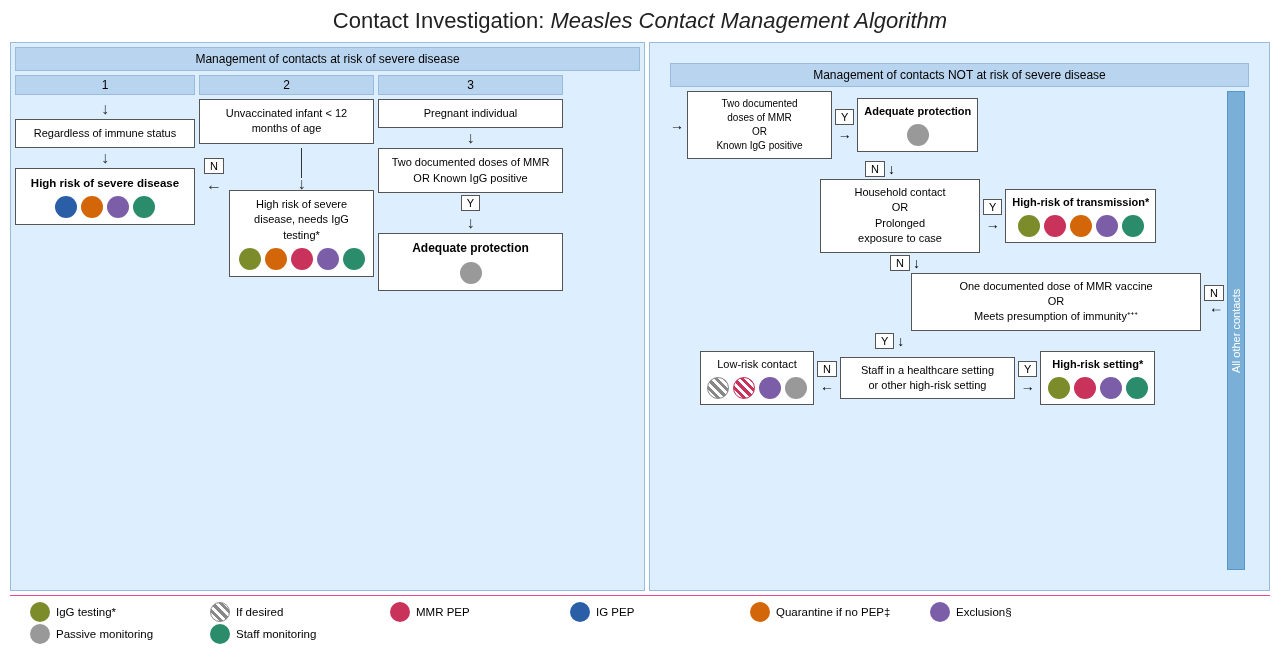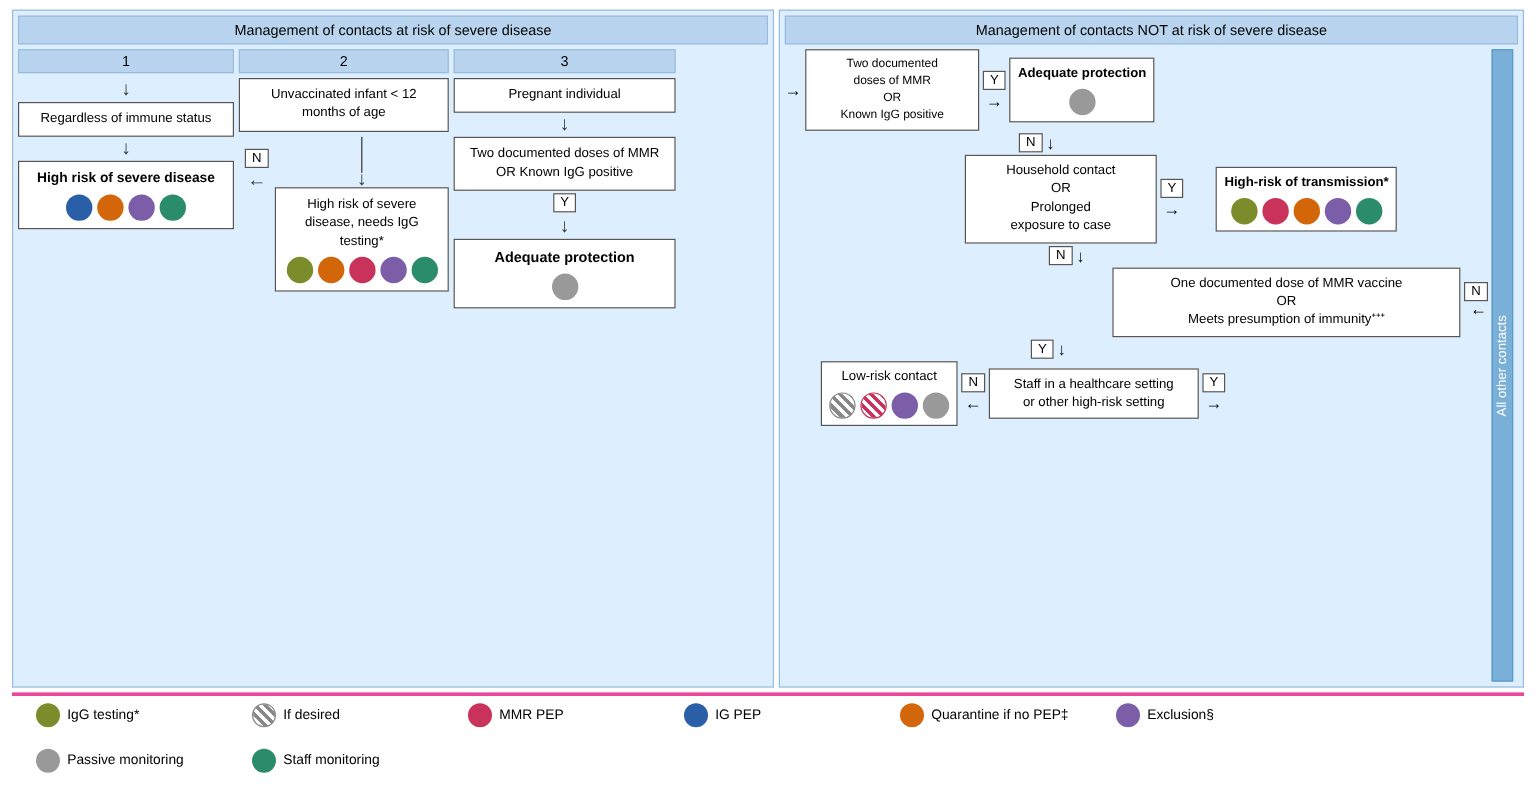--- a/index.html
+++ b/index.html
@@ -136,21 +136,21 @@
       display: inline-block;
     }
 
     
     .right-panel {
       background: #ddeeff;
       border: 1px solid #99bbdd;
       flex: 1;
       display: flex;
       flex-direction: column;
-      padding: 4px;
+      padding: 20px;
       position: relative;
     }
     .right-panel .panel-header {
       margin-bottom: 4px;
     }
 
     .flow-area {
       display: flex;
       flex: 1;
       position: relative;
@@ -170,23 +170,23 @@
       justify-content: center;
       width: 18px;
       border: 1px solid #5599cc;
       margin-right: 4px;
     }
 
     
     .legend {
       display: flex;
       flex-wrap: wrap;
-      gap: 18px 20px;
+      gap: 2px 20px;
       padding: 6px 20px;
-      border-top: 3px solid #ec4899;
+      border-top: 1px solid #ec4899;
       margin-top: 4px;
       font-size: 11.5px;
       background: #fff;
     }
     .legend-item {
       display: flex;
       align-items: center;
       gap: 6px;
       min-width: 160px;
     }
@@ -199,20 +199,23 @@
 
     
     .box-r1 { font-size: 11px; padding: 5px 6px; border: 1px solid #555; background: #fff; text-align: center; line-height: 1.4; }
 
   </style>
 </head>
 <body>
 
 <div class="page">
 
+  <div class="title">
+    <span>Contact Investigation: </span><em>Measles Contact Management Algorithm</em>
+  </div>
 
   <div class="main-content">
 
     <div class="left-panel">
       <div class="panel-header">Management of contacts at risk of severe disease</div>
       <div class="left-columns">
 
         <div class="col col-1">
           <div class="col-num">1</div>
           <div class="arrow-down">↓</div>
@@ -324,21 +327,21 @@
               <div class="box box-r1" style="min-width:160px; font-size:11px;">
                 <span style="white-space:pre-line;">Household contact
 OR
 Prolonged
 exposure to case</span>
               </div>
               <div style="display:flex; flex-direction:column; align-items:center; gap:1px;">
                 <span class="yn-badge">Y</span>
                 <div style="font-size:14px;">→</div>
               </div>
-              <div class="box box-r1" style="min-width:120px;margin-left:24px;">
+              <div class="box box-r1" style="min-width:120px;">
                 <strong>High-risk of
 transmission*</strong>
                 <div class="circles-row">
                   <span class="circle c-olive"></span>
                   <span class="circle c-pink"></span>
                   <span class="circle c-orange"></span>
                   <span class="circle c-purple"></span>
                   <span class="circle c-teal"></span>
                 </div>
               </div>
@@ -381,20 +384,29 @@
                 <div style="font-size:14px;">←</div>
               </div>
               <div class="box box-r1" style="min-width:175px; font-size:11px;">
                 <span style="white-space:pre-line;">Staff in a healthcare setting
 or other high-risk setting</span>
               </div>
               <div style="display:flex; flex-direction:column; align-items:center; gap:1px;">
                 <span class="yn-badge">Y</span>
                 <div style="font-size:14px;">→</div>
               </div>
+              <div class="box box-r1" style="min-width:115px;">
+                <strong>High-risk setting*</strong>
+                <div class="circles-row">
+                  <span class="circle c-olive"></span>
+                  <span class="circle c-pink"></span>
+                  <span class="circle c-purple"></span>
+                  <span class="circle c-teal"></span>
+                </div>
+              </div>
             </div>
 
           </div>
 
           <div class="vertical-label">All other contacts</div>
 
         </div>
 
       </div>
     </div>

